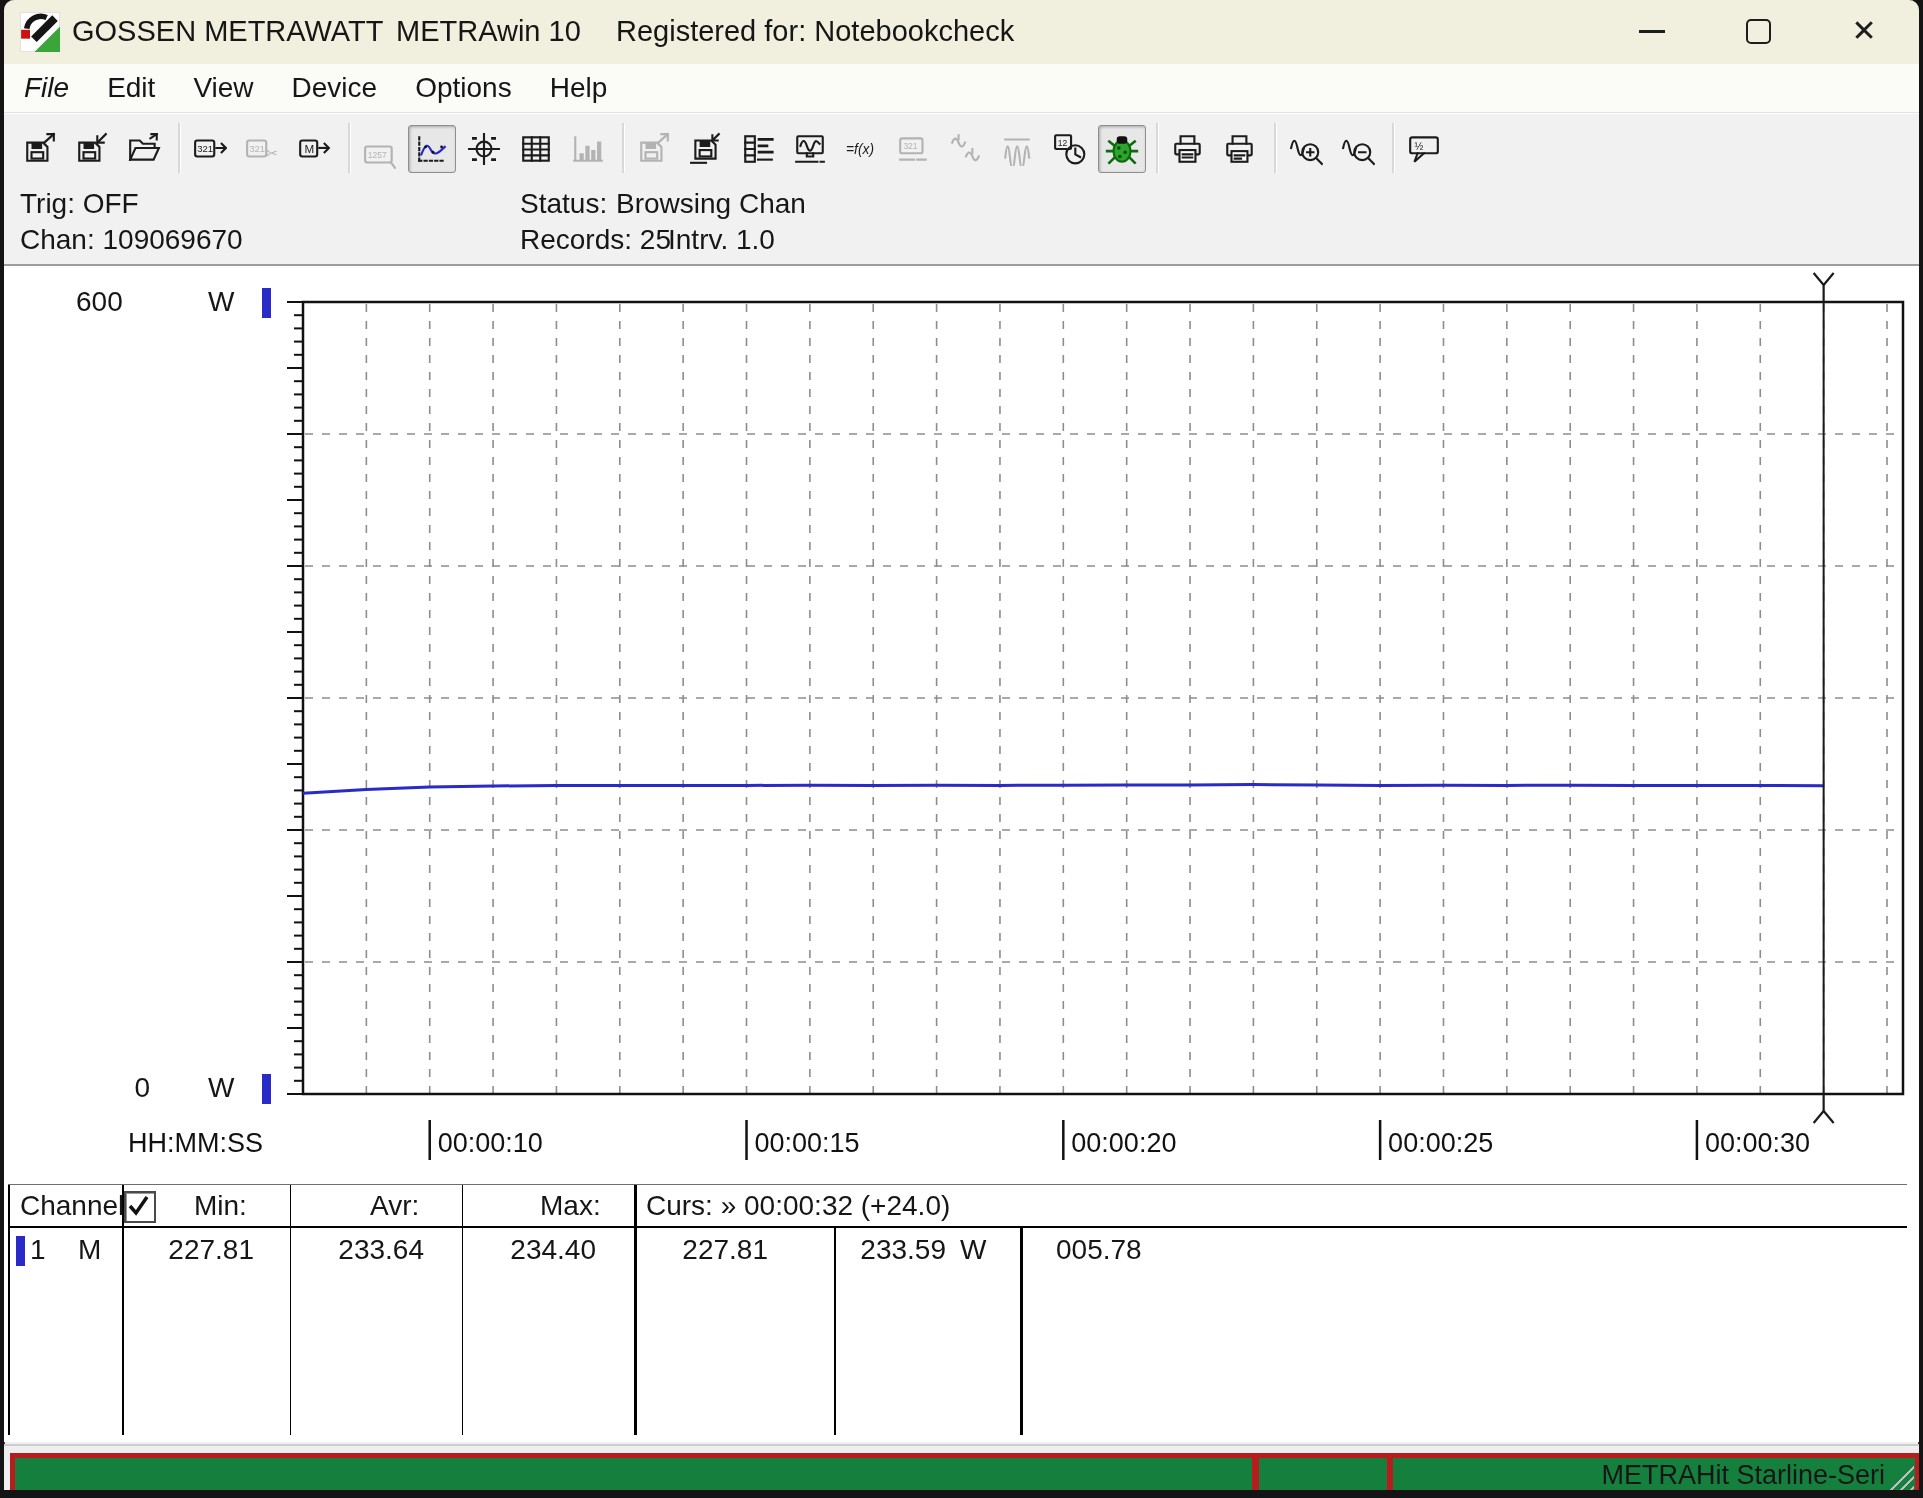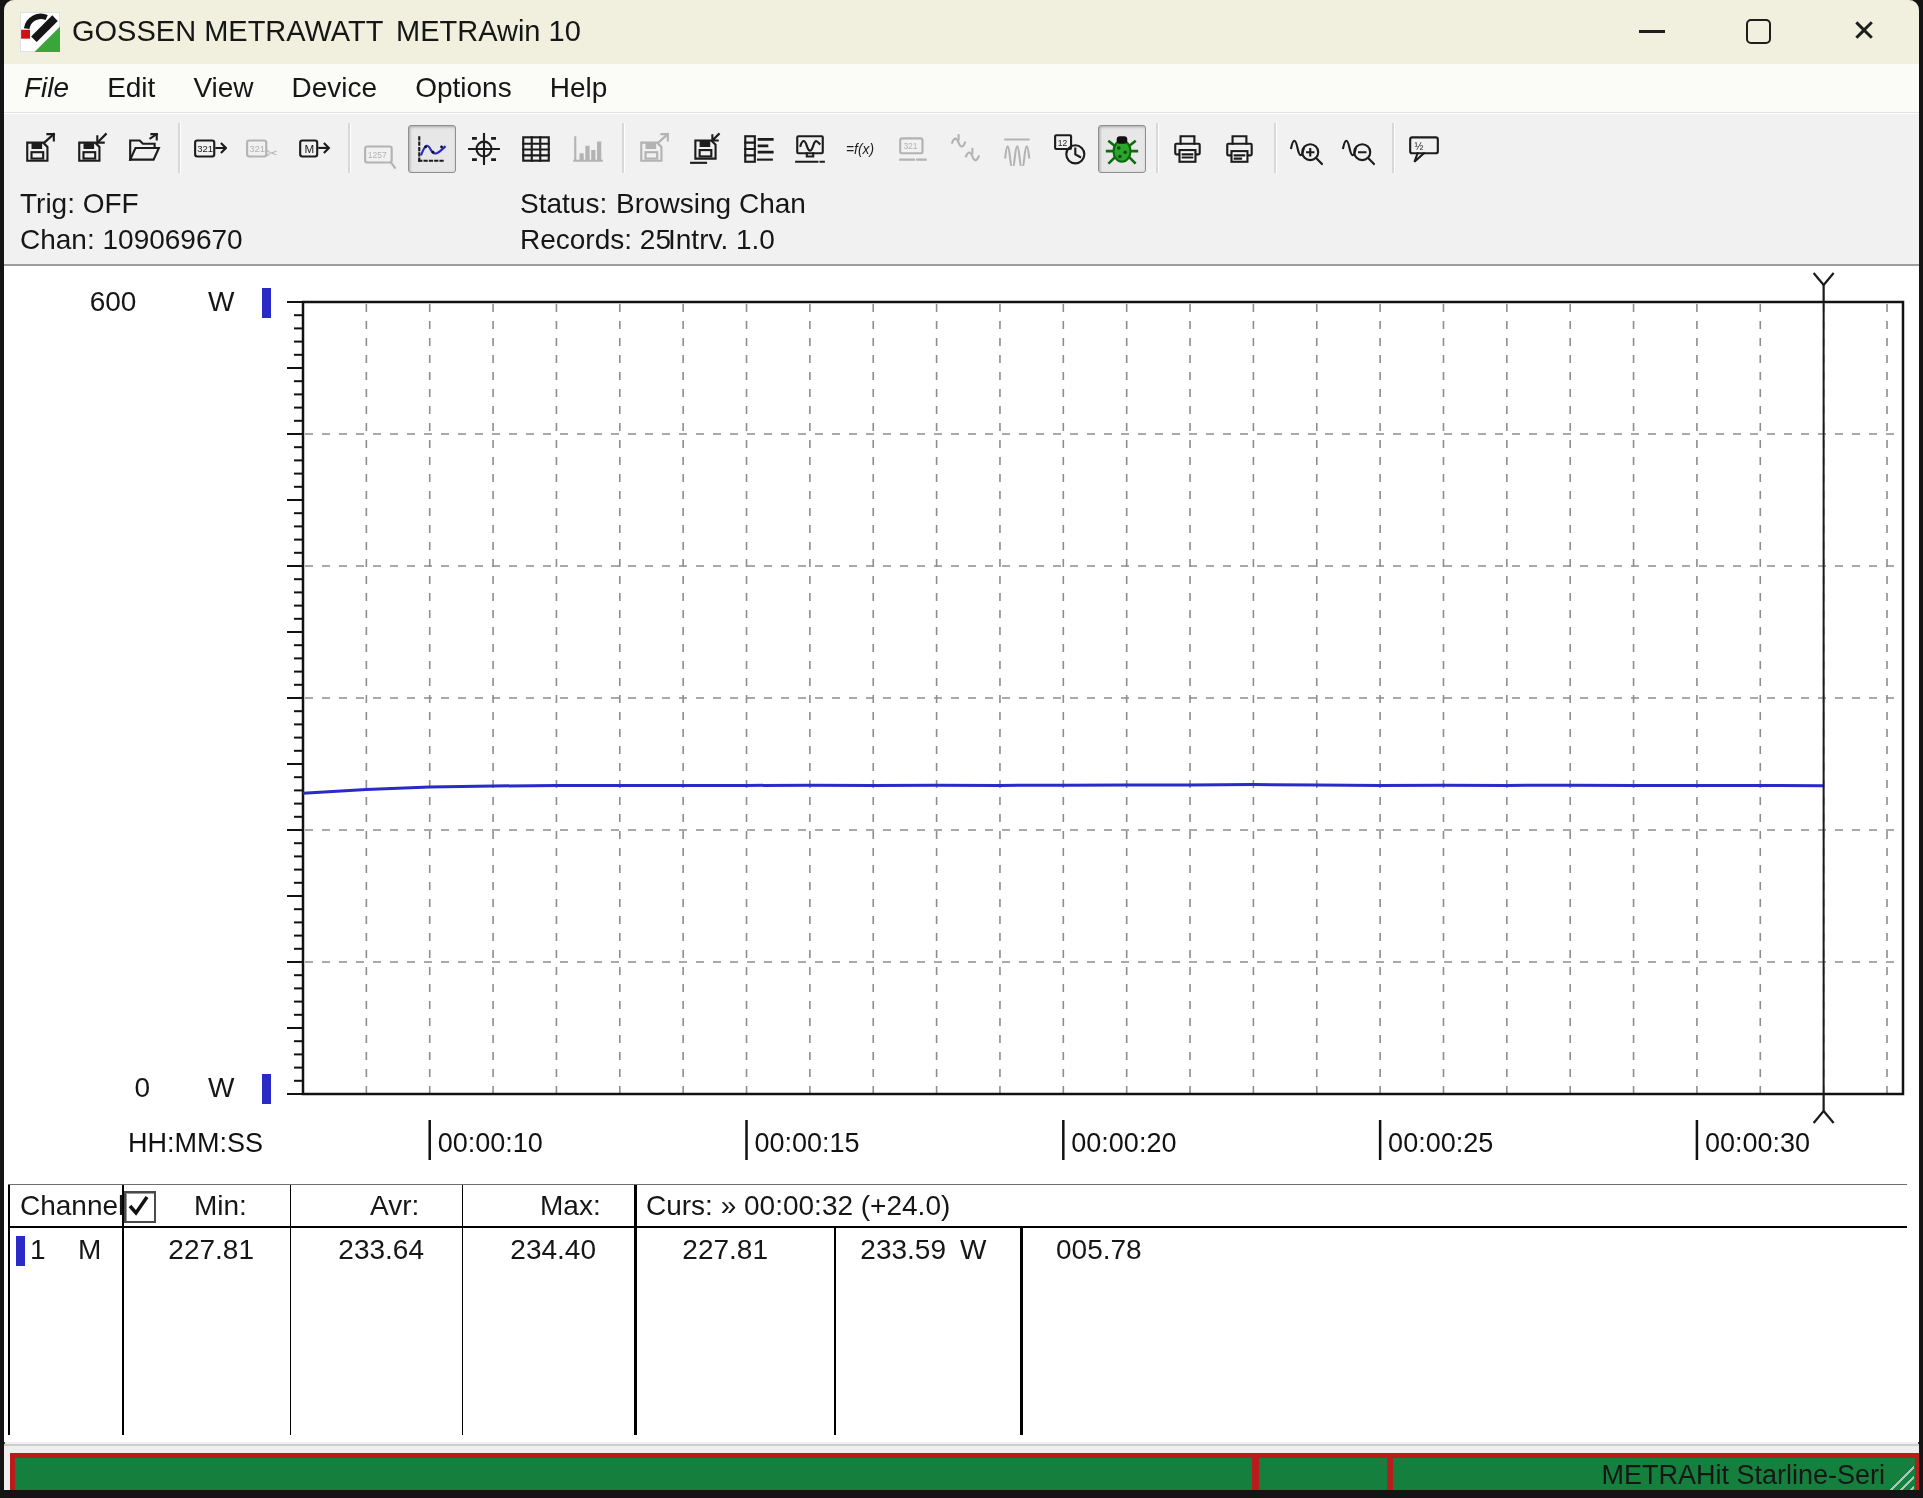--- a/index.html
+++ b/index.html
@@ -77,20 +77,21 @@
   <div class="titlebar">
     <svg class="logo" viewBox="0 0 36 36">
       <rect x="0" y="0" width="36" height="36" fill="#ffffff" stroke="#cccccc"></rect>
       <polygon points="36,13 36,36 13,36" fill="#3aa63a"></polygon>
       <path d="M6 15 A 13 13 0 0 1 24 5" fill="none" stroke="#151515" stroke-width="5"></path>
       <rect x="1" y="16" width="8" height="8" fill="#cc1111"></rect>
       <polygon points="29,3 34,8 15,27 10,22" fill="#151515"></polygon>
     </svg>
     <span class="t-brand">GOSSEN METRAWATT</span>
     <span class="t-app">METRAwin 10</span>
+    <span class="t-reg">Registered for: Notebookcheck</span>
     <div class="winbtn" style="left:1622px">
         <div class="glyph-min"></div>
       </div>
     <div class="winbtn" style="left:1728px">
         <div class="glyph-max"></div>
       </div>
     <div class="winbtn" style="left:1834px">
         <div class="glyph-close">✕</div>
       </div>
   </div>
@@ -371,21 +372,21 @@
   <div class="statuspanel">
     <div class="sp-text" style="left:16px;top:5px">Trig: OFF</div>
     <div class="sp-text" style="left:16px;top:41px">Chan: 109069670</div>
     <div class="sp-text" style="left:516px;top:5px">Status:</div>
     <div class="sp-text" style="left:612px;top:5px">Browsing Chan</div>
     <div class="sp-text" style="left:516px;top:41px">Records: 25</div>
     <div class="sp-text" style="left:664px;top:41px">Intrv. 1.0</div>
   </div>
 
   <div class="chartarea">
-    <div class="yscale" style="left:72px;top:20px;width:74px;text-align:center">600</div>
+    <div class="yscale" style="left:72px;top:20px;width:74px;text-align:left">600</div>
     <div class="yscale" style="left:204px;top:20px">W</div>
     <div class="chanbar" style="left: 258px; top: 22px; background: rgb(42, 42, 200);"></div>
     <div class="yscale" style="left:72px;top:806px;width:74px;text-align:right">0</div>
     <div class="yscale" style="left:204px;top:806px">W</div>
     <div class="chanbar" style="left: 258px; top: 808px; background: rgb(42, 42, 200);"></div>
     <svg id="chart-svg" width="1911" height="920" viewBox="0 0 1911 920">
         <line x1="362.36" y1="38" x2="362.36" y2="827" stroke="#8d8d8d" stroke-width="1.6" stroke-dasharray="8 9"></line>
         <line x1="425.72" y1="38" x2="425.72" y2="827" stroke="#8d8d8d" stroke-width="1.6" stroke-dasharray="8 9"></line>
         <line x1="489.08" y1="38" x2="489.08" y2="827" stroke="#8d8d8d" stroke-width="1.6" stroke-dasharray="8 9"></line>
         <line x1="552.44" y1="38" x2="552.44" y2="827" stroke="#8d8d8d" stroke-width="1.6" stroke-dasharray="8 9"></line>

